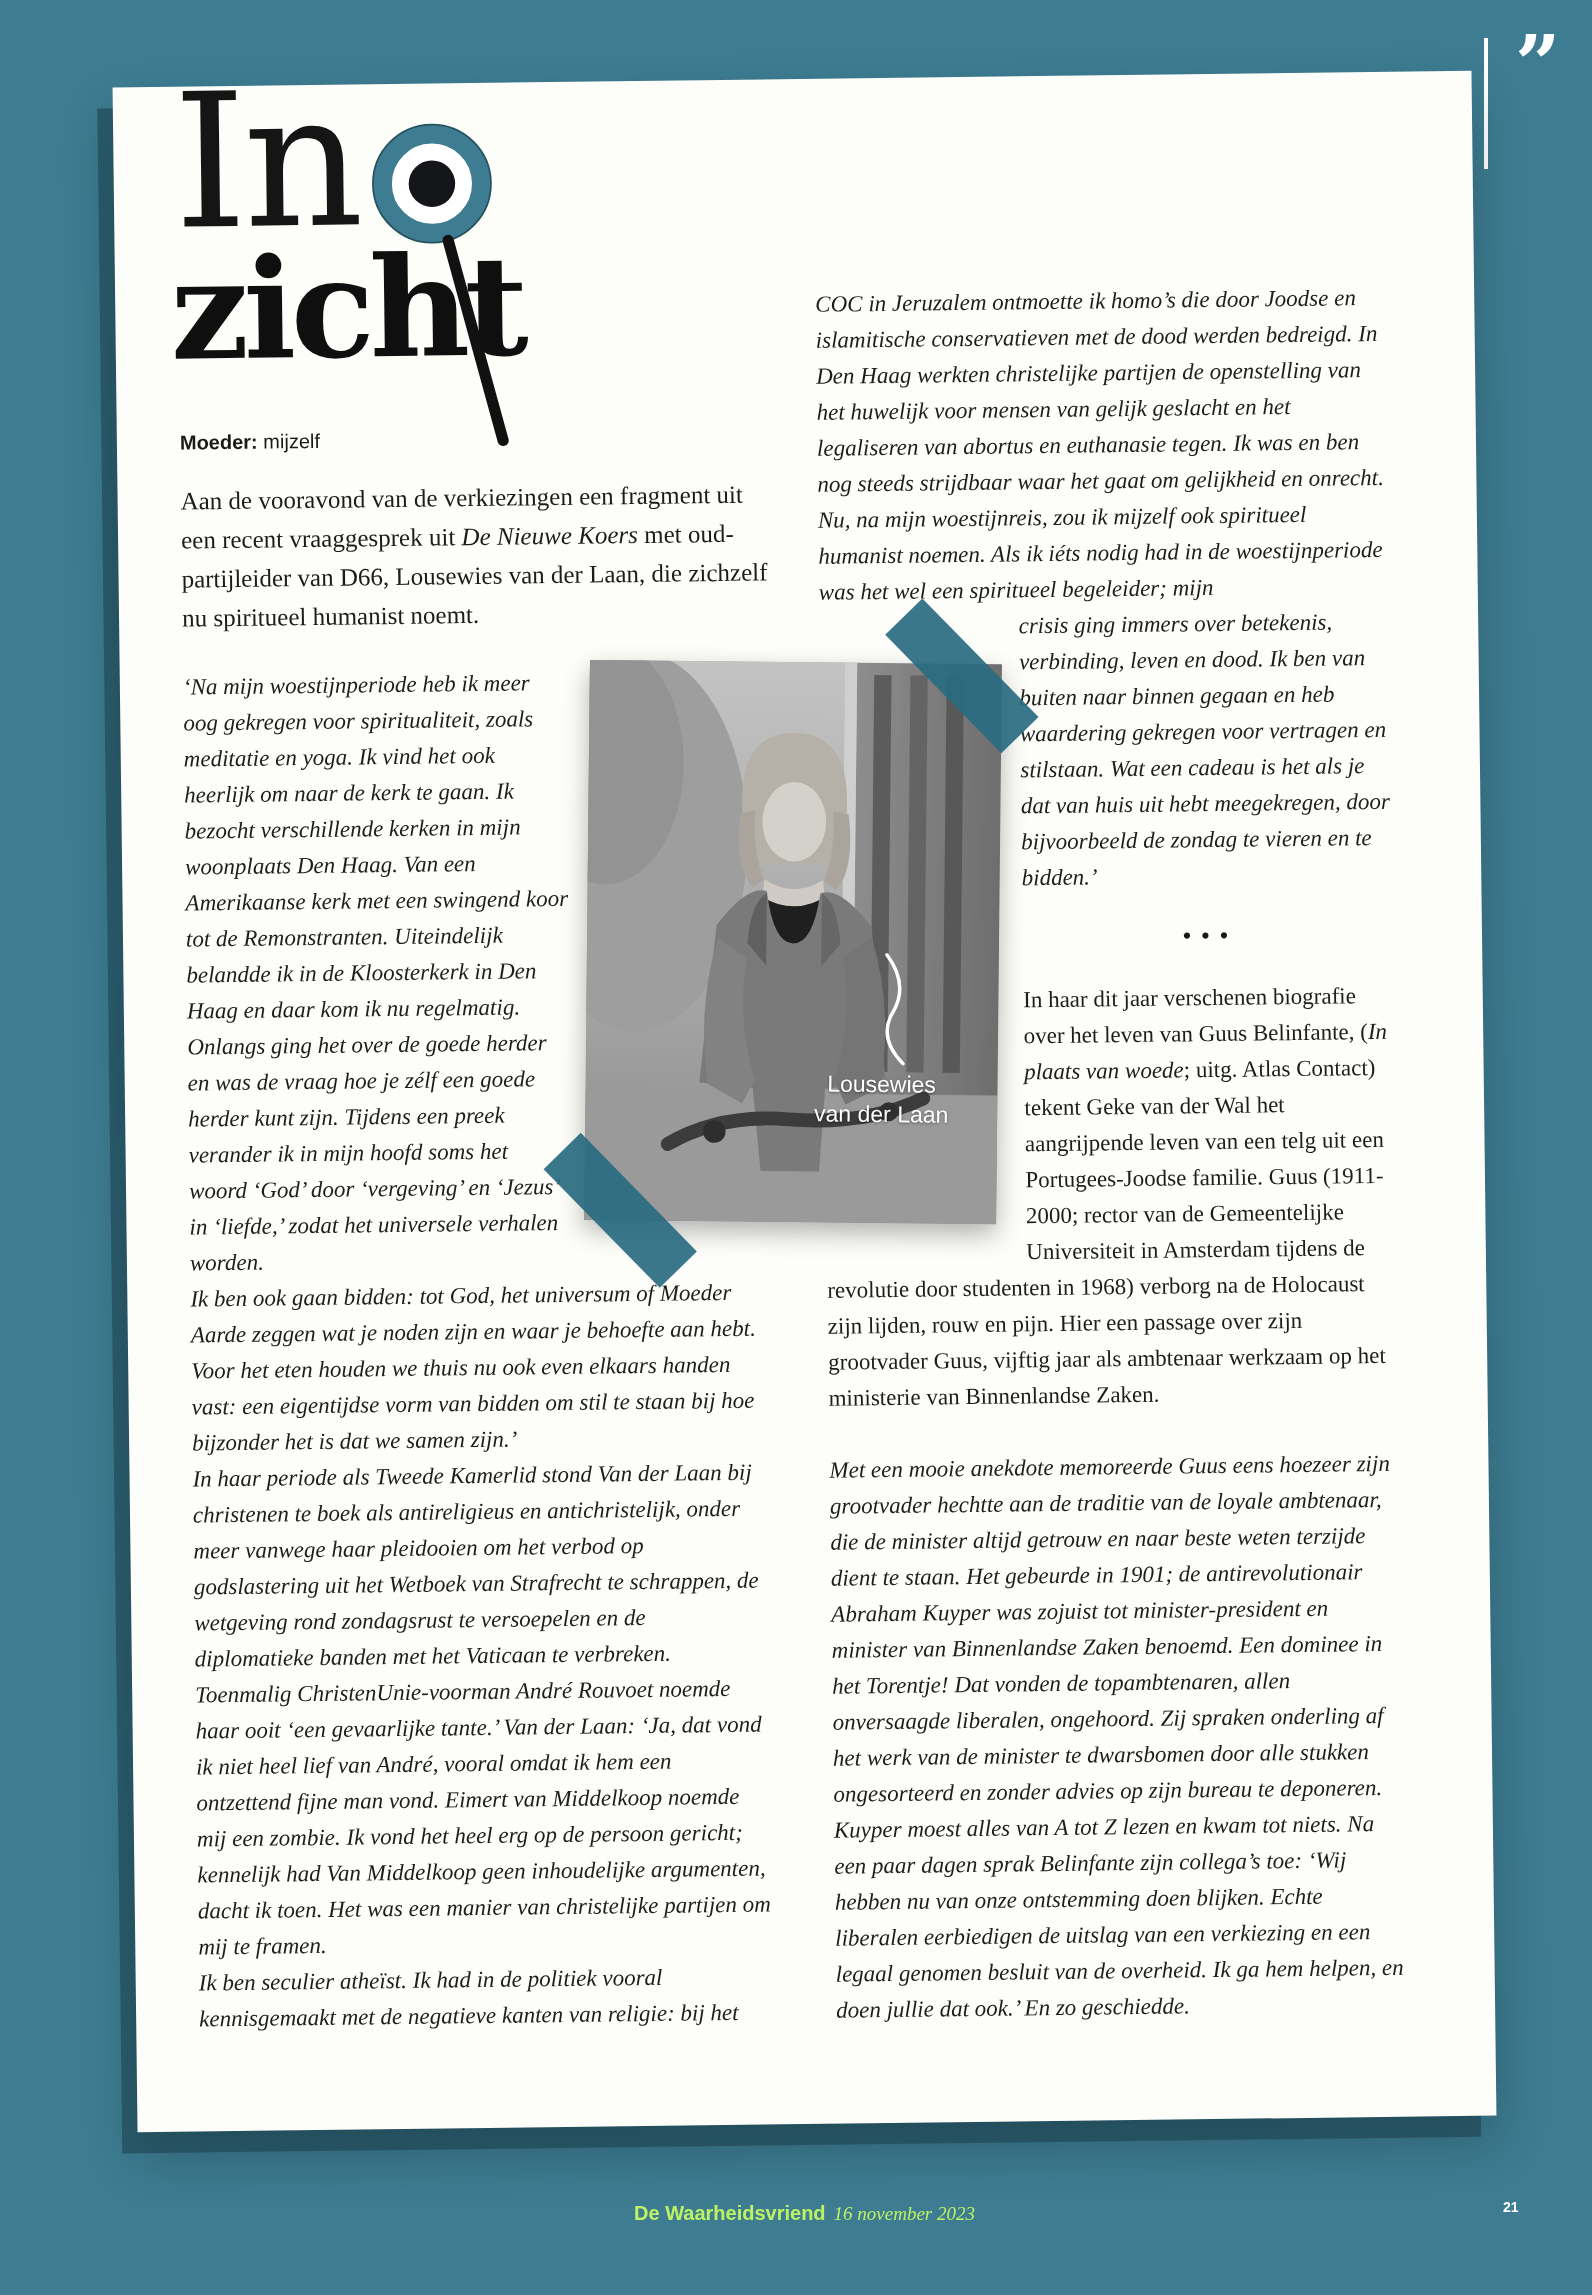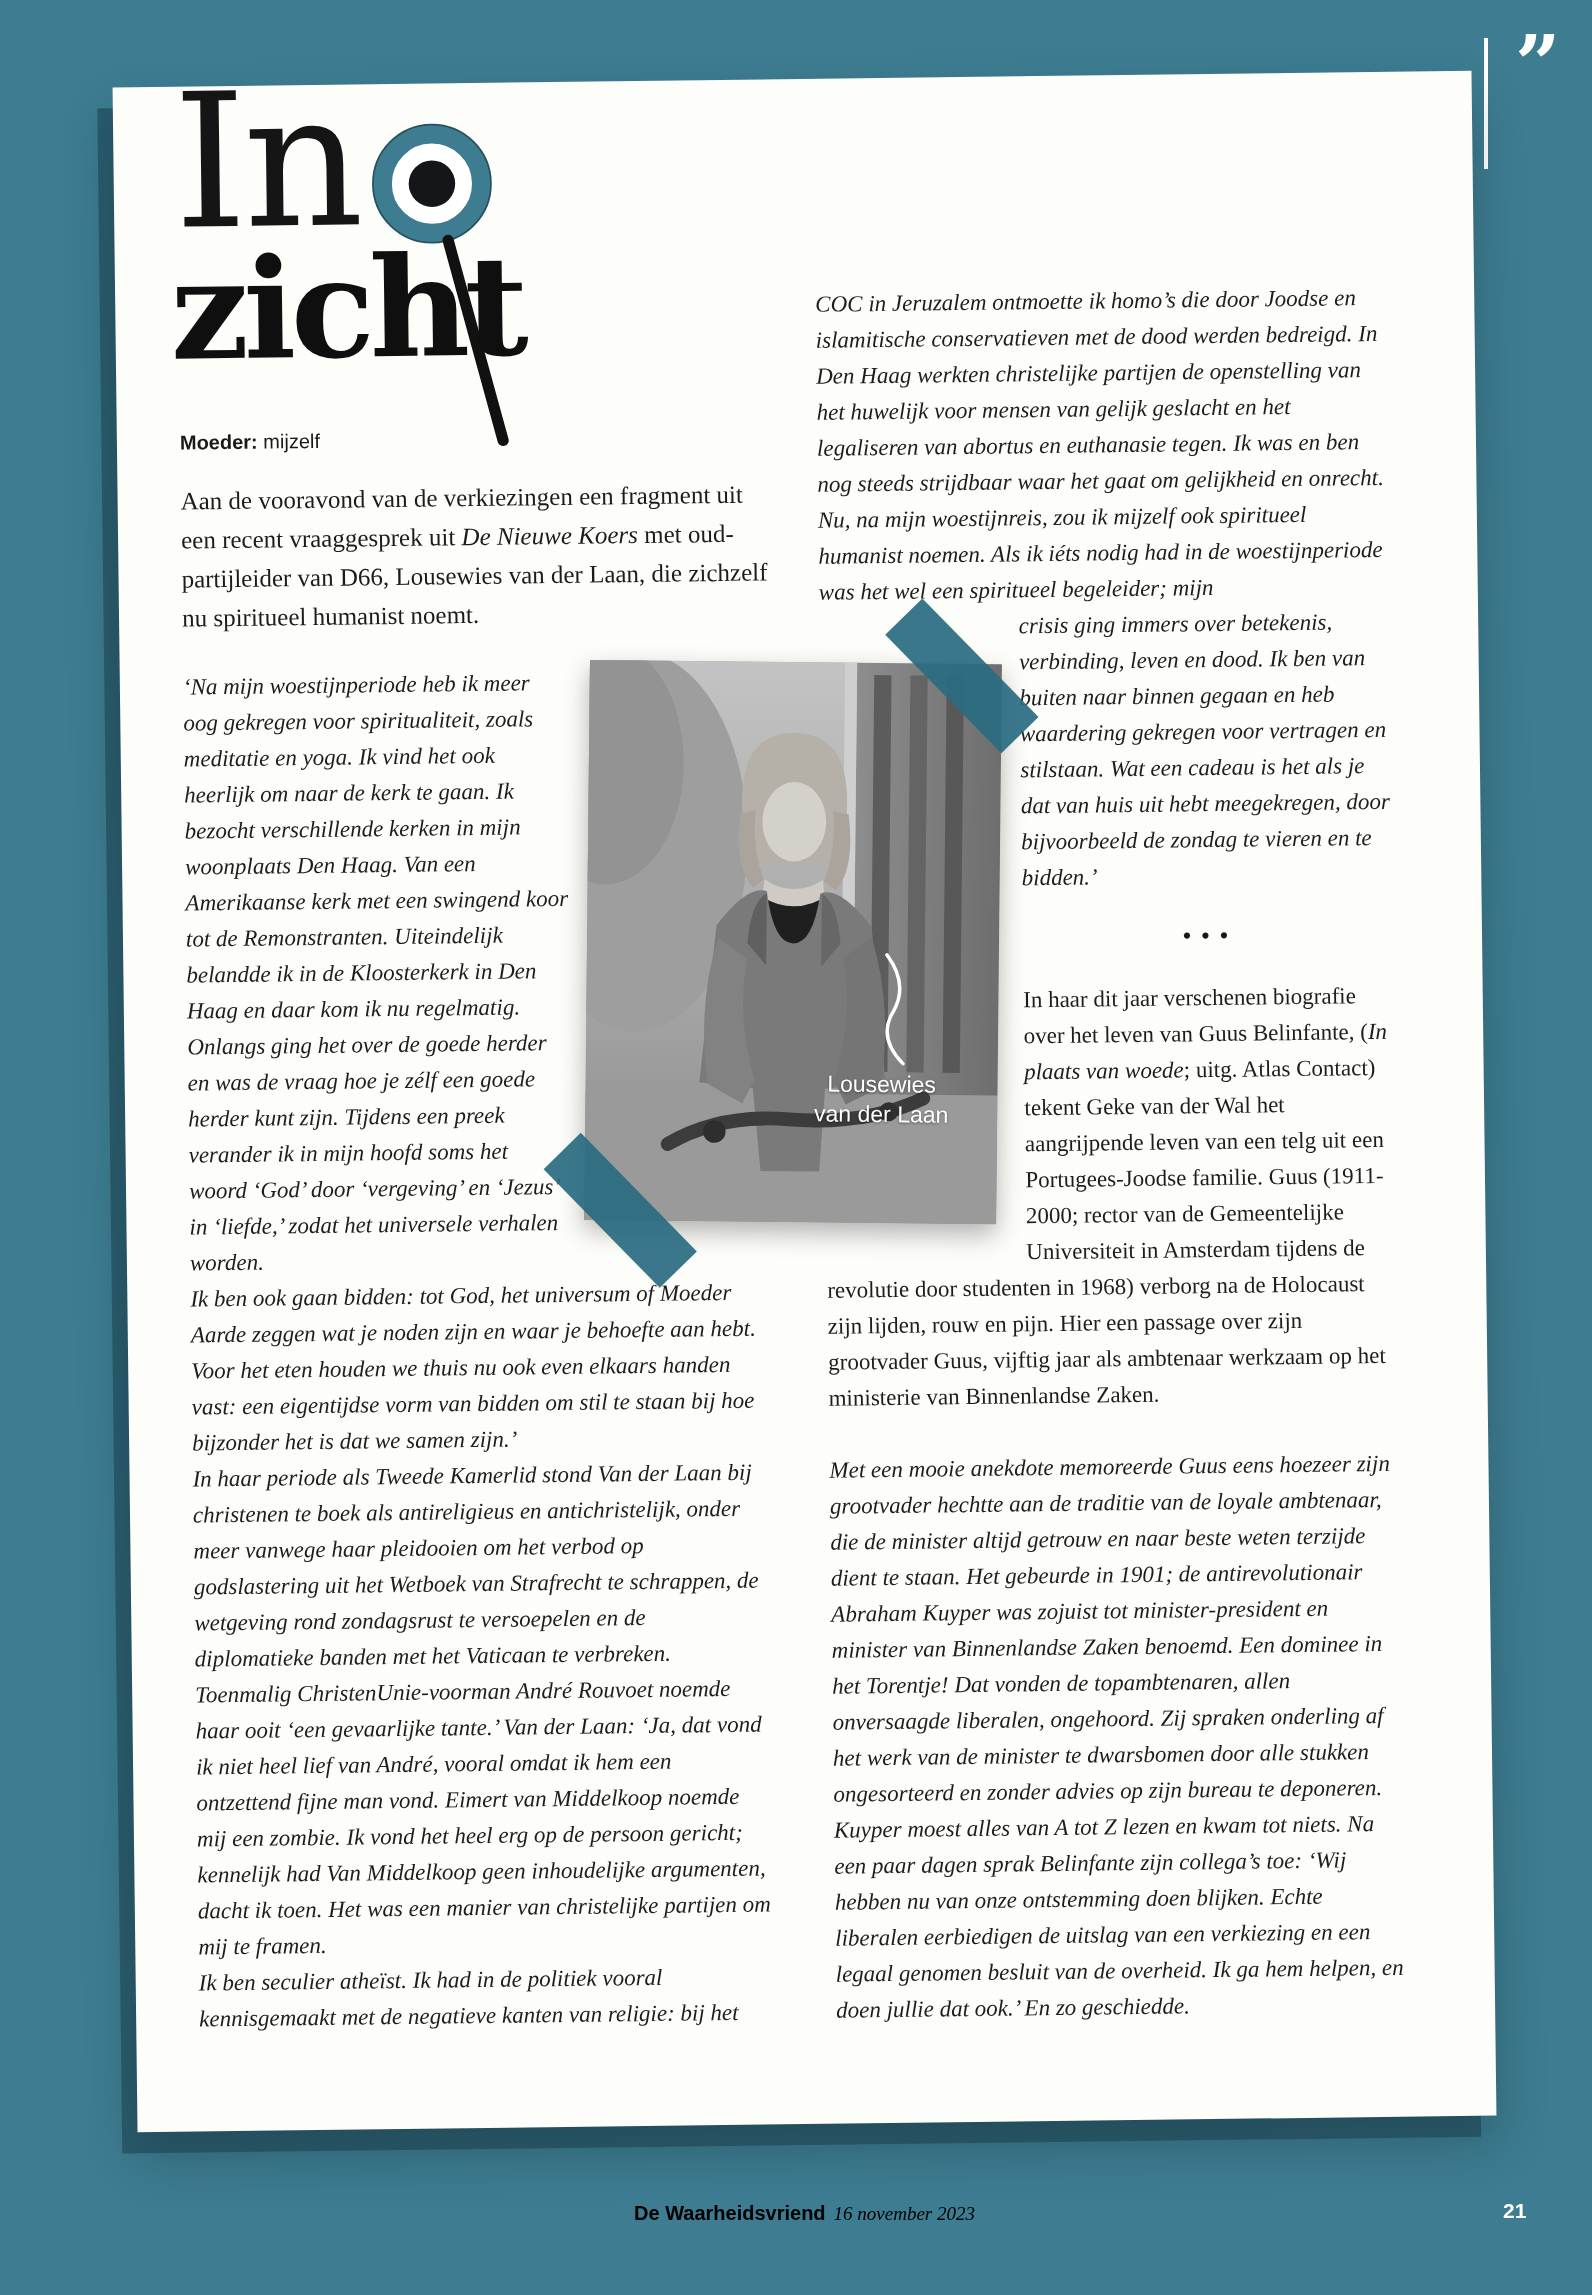--- a/index.html
+++ b/index.html
@@ -89,27 +89,27 @@
     position:absolute; width:166px; height:52px;
     background:rgba(42,107,129,0.92);
   }
   .tape-tr { top:-14px; right:-43px; transform:rotate(45deg); }
   .tape-bl { bottom:-15.5px; left:-47px; transform:rotate(45deg); }
 
   
   .footer {
     position:absolute; left:125px; top:2202px; width:1359px;
     display:flex; justify-content:center; align-items:baseline; gap:8px;
-    color:#000000;
+    color:#bef264;
   }
   .footer .mag  { font-family:"Liberation Sans", sans-serif; font-weight:bold; font-size:20px; }
   .footer .date { font-family:"Liberation Serif", serif; font-style:italic; font-size:19px; }
   .page-number {
     position:absolute; left:1503px; top:2199px;
-    font-family:"Liberation Sans", sans-serif; font-weight:bold; font-size:21px; color:#ffffff;
+    font-family:"Liberation Sans", sans-serif; font-weight:bold; font-size:14px; color:#ffffff;
   }
 </style>
 </head>
 <body>
 
 <div class="corner-rule"></div>
 <div class="corner-quote">”</div>
 
 <div class="card">
 

